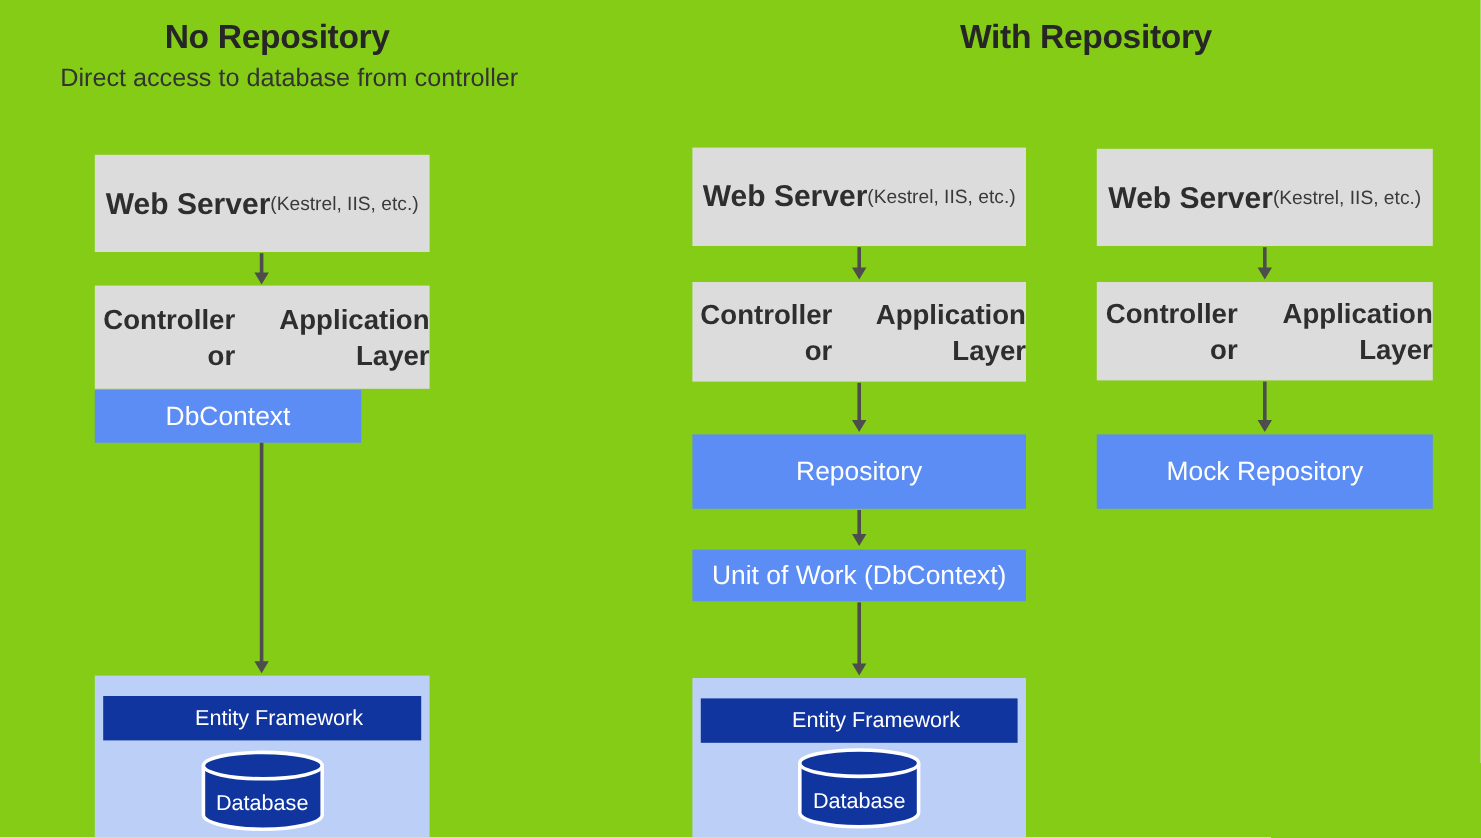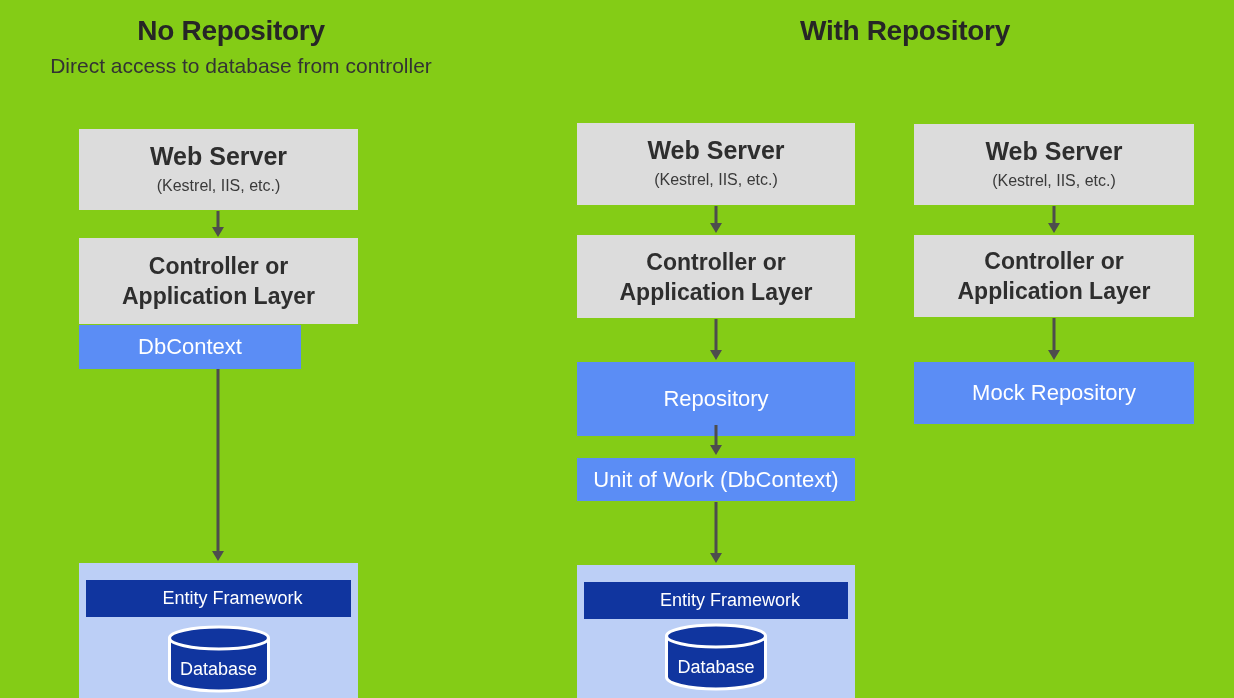--- a/index.html
+++ b/index.html
@@ -17,21 +17,21 @@
 
   
   .section-header { position: absolute; text-align: center; color: #262626; }
   .section-header .title { font-size: 28px; font-weight: bold; line-height: 33px; letter-spacing: -0.3px; }
   .section-header .subtitle { font-size: 21px; line-height: 27px; color: #333333; margin-top: 5px; margin-left: 20px; }
   .hdr-left  { left: 0;   top: 14px; width: 462px; }
   .hdr-right { left: 577px; top: 14px; width: 656px; }
   .subtitle-line { display: block; }
 
   
-  .box { position: absolute; display: flex; flex-direction: column; align-items: center; justify-content: center; text-align: left; }
+  .box { position: absolute; display: flex; flex-direction: row; align-items: center; justify-content: center; text-align: right; }
   .gray-box { background: #dcdcdc; color: #2e2e2e; }
   .gray-box .box-title { font-size: 25px; font-weight: bold; line-height: 30px; }
   .gray-box .box-sub   { font-size: 16px; line-height: 26px; color: #3a3a3a; margin-top: 2px; }
   .gray-box .box-line  { font-size: 23px; font-weight: bold; line-height: 30px; }
   .blue-bar { background: #5b8df5; color: #ffffff; font-size: 22px; }
 
   
   .ef-box { position: absolute; background: #bccff6; }
   .ef-header {
     position: absolute; left: 7px; right: 7px; top: 17px; height: 37px;
@@ -120,21 +120,21 @@
   <div class="box gray-box" style="left:577px; top:235px; width:278px; height:83px;">
     <div class="box-line">Controller or</div>
     <div class="box-line">Application Layer</div>
   </div>
 
   <div class="arrow" style="left:710px; top:319px; height:41px;">
     <div class="stem"></div>
     <div class="head"></div>
   </div>
 
-  <div class="box blue-bar" style="left:577px; top:362px; width:278px; height:74px;">
+  <div class="box blue-bar" style="left:577px; top:362px; width:278px; height:62px;">
     <div>Repository</div>
   </div>
 
   <div class="arrow" style="left:710px; top:425px; height:30px;">
     <div class="stem"></div>
     <div class="head"></div>
   </div>
 
   <div class="box blue-bar" style="left:577px; top:458px; width:278px; height:43px;">
     <div>Unit of Work (DbContext)</div>

